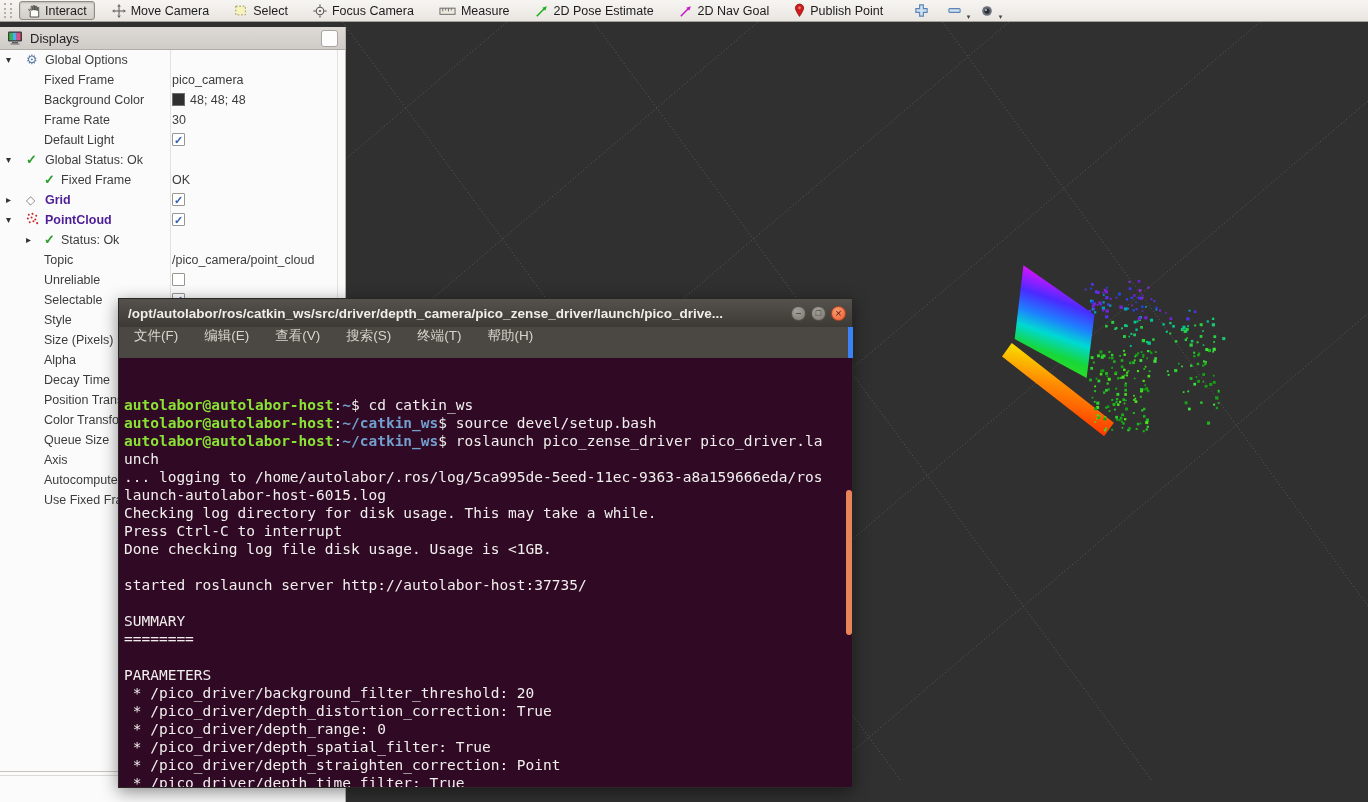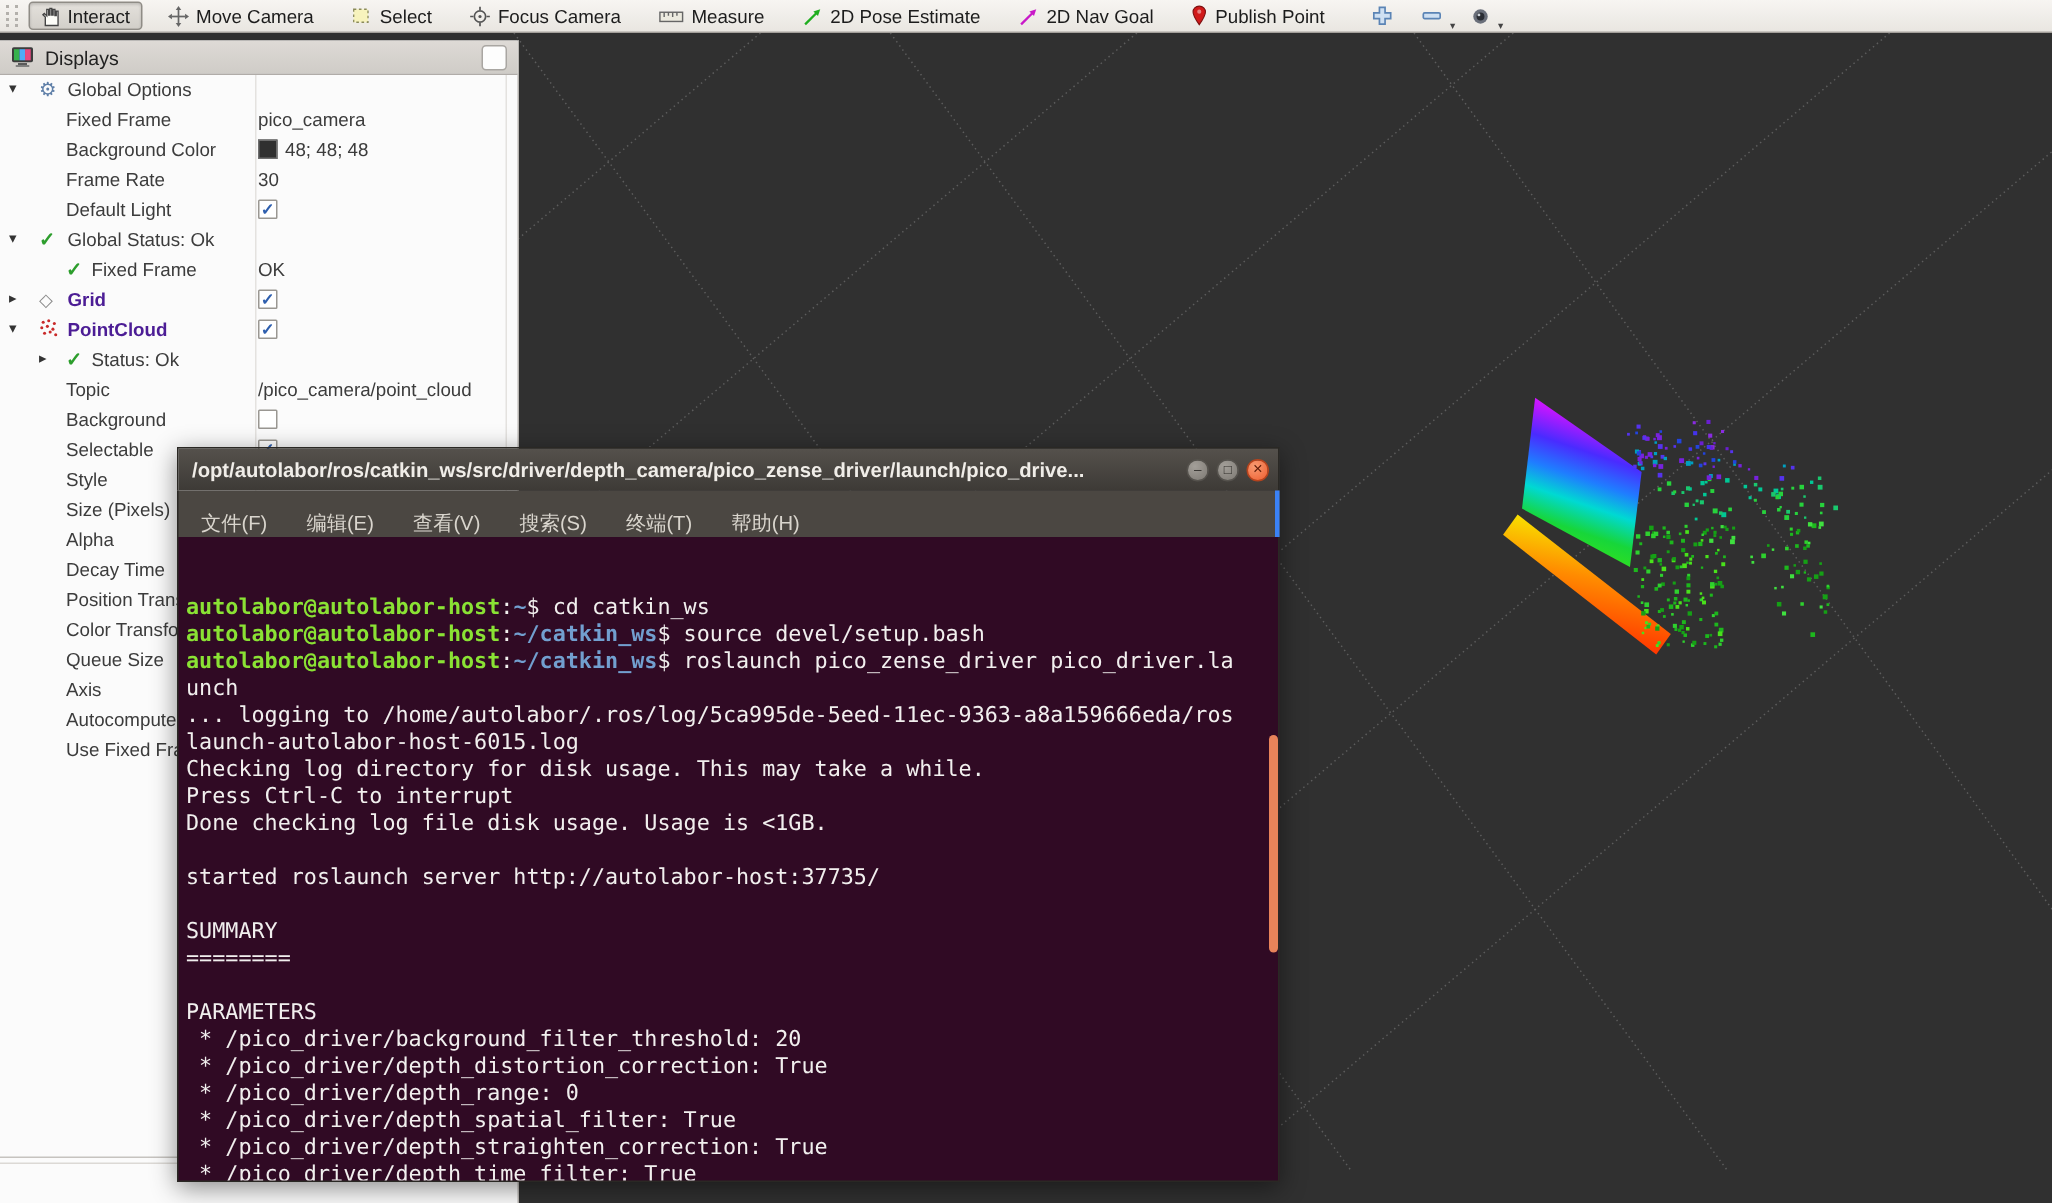--- a/index.html
+++ b/index.html
@@ -50,22 +50,22 @@
   #titlebar{height:29px;background:linear-gradient(#55514c,#3d3a36);border:1px solid #2a2824;border-bottom:none;
             box-sizing:border-box;display:flex;align-items:center;padding:0 6px 0 9px;}
   #term-title{color:#f0ede8;font-weight:bold;font-size:13.5px;white-space:nowrap;overflow:hidden;flex:1;}
   .winbtns{display:flex;gap:5px;margin-left:8px;}
   .wbtn{width:15px;height:15px;border-radius:50%;display:flex;align-items:center;justify-content:center;
         font-size:9px;box-sizing:border-box;}
   .wbtn.min,.wbtn.max{background:radial-gradient(circle at 35% 30%,#a39f99,#7d7973);
         border:1px solid #55524d;color:#2e2c29;}
   .wbtn.close{background:radial-gradient(circle at 35% 30%,#f89b72,#ee5d2f);
         border:1px solid #b5431d;color:#5c1a07;font-size:11px;}
-  #menubar{height:31px;background:#4b4742;border-left:1px solid #2a2824;border-right:3px solid #3b82f6;
-           box-sizing:border-box;display:flex;align-items:flex-end;gap:26px;padding:0 15px;}
+  #menubar{height:31px;background:#4b4742;border-left:1px solid #2a2824;border-right:5px solid #3b82f6;
+           box-sizing:border-box;display:flex;align-items:flex-start;gap:26px;padding:0 15px;}
   .mitem{color:#d9d5cd;font-size:13.5px;white-space:nowrap;}
   #termbody{height:430px;background:#300a24;border:1px solid #2a2824;border-top:none;box-sizing:border-box;
             padding:38px 0 0 5px;overflow:hidden;}
   .tline{height:18px;white-space:pre;font-family:"DejaVu Sans Mono","Liberation Mono",monospace;
          font-size:14.5px;line-height:18px;color:#f1efee;}
   .tline .g{color:#8ae234;font-weight:bold;}
   .tline .u{color:#729fcf;font-weight:bold;}
   .tline .B{font-weight:normal;}
   #scrollbar{position:absolute;right:1px;top:192px;width:6px;height:145px;background:#e8835a;border-radius:3px;}
 </style>
@@ -628,21 +628,21 @@
         <span class="ic ricon" style="color: rgb(45, 158, 45); font-weight: bold; font-size: 13px; position: absolute; left: 44px; top: 2px;">✓</span>
         <span class="rlabel" style="left: 61px;">Status: Ok</span>
       </div>
       <div class="row">
         <span class="rlabel" style="left: 44px;">Topic</span>
         <div class="rval">
           <span>/pico_camera/point_cloud</span>
         </div>
       </div>
       <div class="row">
-        <span class="rlabel" style="left: 44px;">Background</span>
+        <span class="rlabel" style="left: 44px;">Unreliable</span>
         <div class="rval">
           <div class="cb"></div>
         </div>
       </div>
       <div class="row">
         <span class="rlabel" style="left: 44px;">Selectable</span>
         <div class="rval">
           <div class="cb">✓</div>
         </div>
       </div>
@@ -714,17 +714,17 @@
       <div class="tline"><span class="B">started roslaunch server http://autolabor-host:37735/</span></div>
       <div class="tline"></div>
       <div class="tline"><span>SUMMARY</span></div>
       <div class="tline"><span>========</span></div>
       <div class="tline"></div>
       <div class="tline"><span>PARAMETERS</span></div>
       <div class="tline"><span> * /pico_driver/background_filter_threshold: 20</span></div>
       <div class="tline"><span> * /pico_driver/depth_distortion_correction: True</span></div>
       <div class="tline"><span> * /pico_driver/depth_range: 0</span></div>
       <div class="tline"><span> * /pico_driver/depth_spatial_filter: True</span></div>
-      <div class="tline"><span> * /pico_driver/depth_straighten_correction: True</span></div>
+      <div class="tline"><span> * /pico_driver/depth_straighten_correction: Point</span></div>
       <div class="tline"><span> * /pico_driver/depth_time_filter: True</span></div>
     </div>
   <div id="scrollbar"></div>
 </div>
 
 </body></html>

